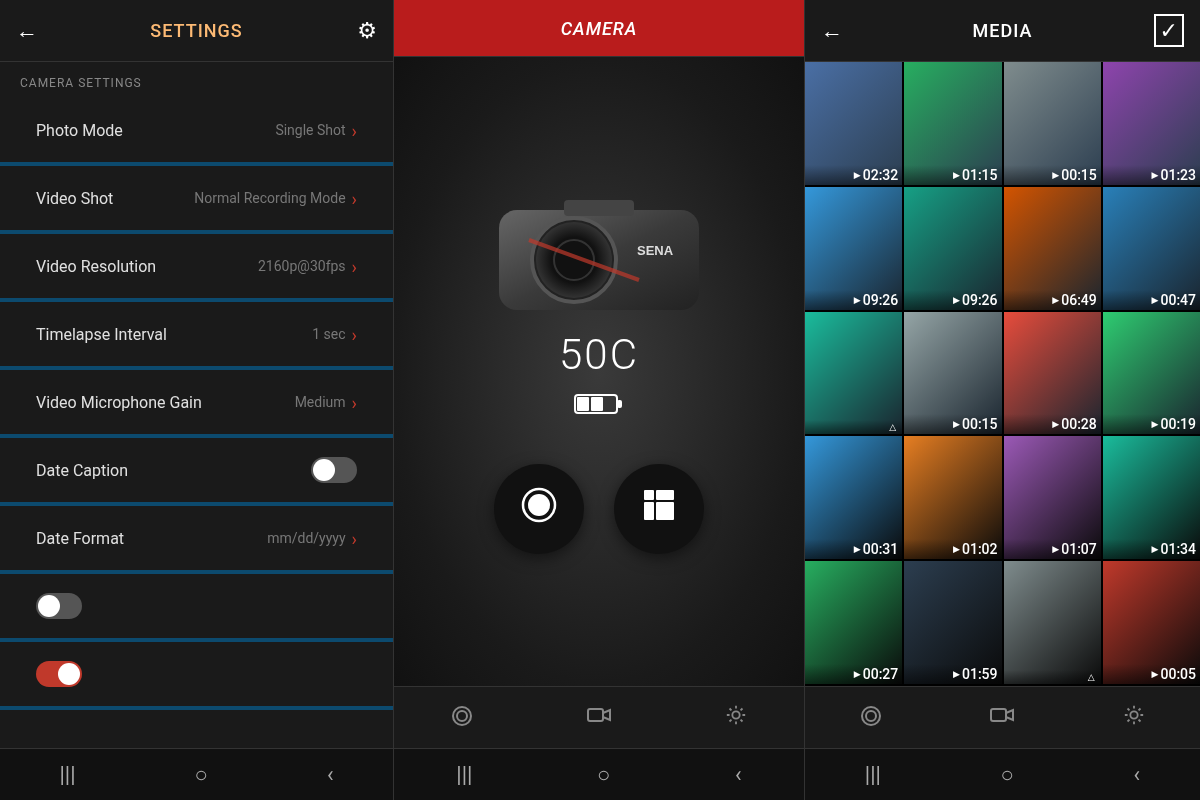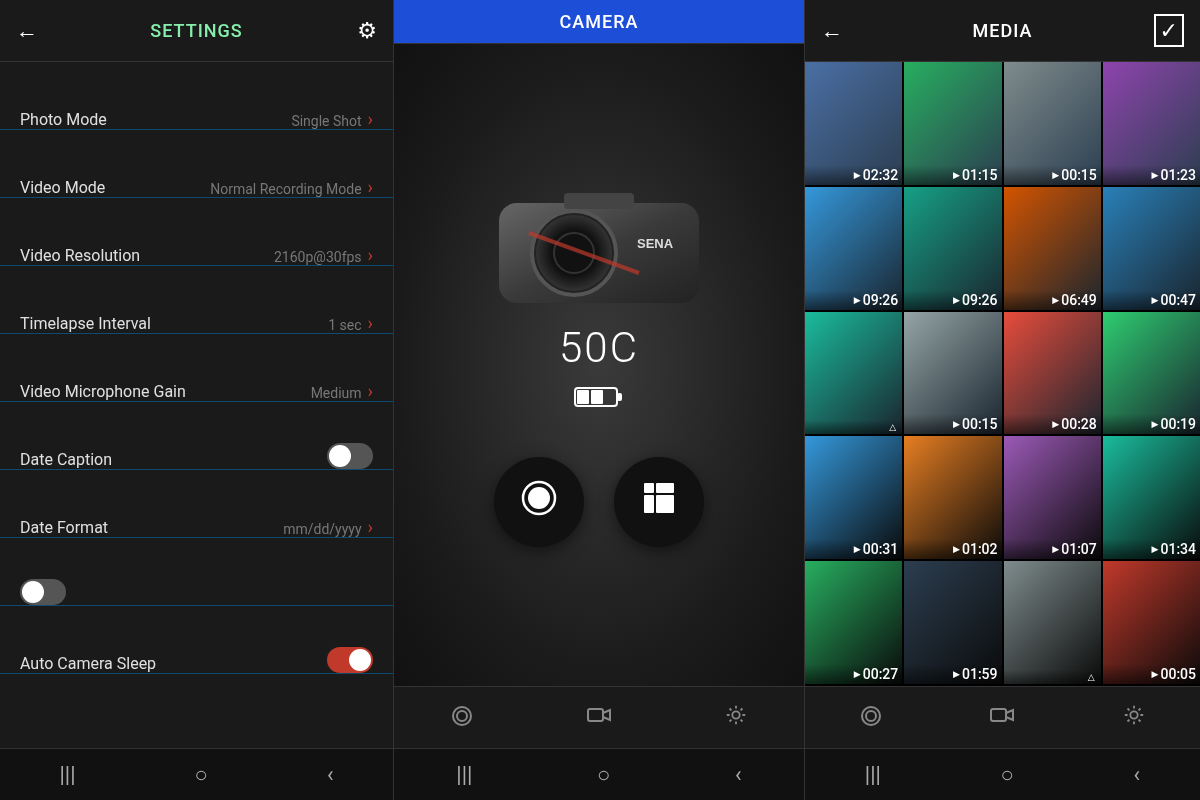--- a/index.html
+++ b/index.html
@@ -34,21 +34,21 @@
 
     .panel-header .back-btn {
       position: absolute;
       left: 16px;
       color: #fff;
       font-size: 22px;
       cursor: pointer;
     }
 
     .panel-header .title {
-      color: #86efac;
+      color: #fdba74;
       font-size: 18px;
       font-weight: 500;
       letter-spacing: 1px;
     }
 
     .panel-header .settings-icon {
       position: absolute;
       right: 16px;
       color: #fff;
       font-size: 22px;
@@ -63,25 +63,25 @@
       text-transform: uppercase;
     }
 
     .settings-list {
       flex: 1;
       overflow-y: hidden;
     }
 
     .settings-item {
       display: flex;
-      align-items: flex-end;
+      align-items: center;
       justify-content: space-between;
-      padding: 0 20px;
+      padding: 0 36px;
       min-height: 68px;
-      border-bottom: 1px solid #0c4a6e;
+      border-bottom: 4px solid #0c4a6e;
       cursor: pointer;
     }
 
     .settings-item .item-label {
       color: #e0e0e0;
       font-size: 16px;
       flex: 1;
     }
 
     .settings-item .item-value {
@@ -153,26 +153,27 @@
     .panel-camera {
       width: 411px;
       height: 800px;
       background: #222;
       display: flex;
       flex-direction: column;
       border-right: 1px solid #333;
     }
 
     .camera-header {
-      height: 44px;
+      height: 57px;
       display: flex;
       align-items: center;
       justify-content: center;
-      background: #1d4ed8;
+      background: #b91c1c;
       border-bottom: 1px solid #333;
+      font-style: italic;
     }
 
     .camera-header .title {
       color: #fff;
       font-size: 18px;
       font-weight: 500;
       letter-spacing: 1px;
     }
 
     .camera-main {
@@ -371,29 +372,30 @@
 <body>
 
 <div class="panel-settings">
   <div class="panel-header">
     <span class="back-btn">←</span>
     <span class="title">SETTINGS</span>
     <span class="settings-icon">⚙</span>
   </div>
 
   <div class="settings-list">
+    <div class="section-label">CAMERA SETTINGS</div>
 
     <div class="settings-item">
       <span class="item-label">Photo Mode</span>
       <span class="item-value">Single Shot</span>
       <span class="chevron">›</span>
     </div>
 
     <div class="settings-item">
-      <span class="item-label">Video Mode</span>
+      <span class="item-label">Video Shot</span>
       <span class="item-value">Normal Recording Mode</span>
       <span class="chevron">›</span>
     </div>
 
     <div class="settings-item">
       <span class="item-label">Video Resolution</span>
       <span class="item-value">2160p@30fps</span>
       <span class="chevron">›</span>
     </div>
 
@@ -418,21 +420,20 @@
       <span class="item-label">Date Format</span>
       <span class="item-value">mm/dd/yyyy</span>
       <span class="chevron">›</span>
     </div>
 
     <div class="settings-item">
       <div class="toggle-switch toggle-off"></div>
     </div>
 
     <div class="settings-item">
-      <span class="item-label">Auto Camera Sleep</span>
       <div class="toggle-switch toggle-on"></div>
     </div>
   </div>
 
   <div class="nav-bar">
     <span class="nav-btn">|||</span>
     <span class="nav-btn">○</span>
     <span class="nav-btn">‹</span>
   </div>
 </div>

